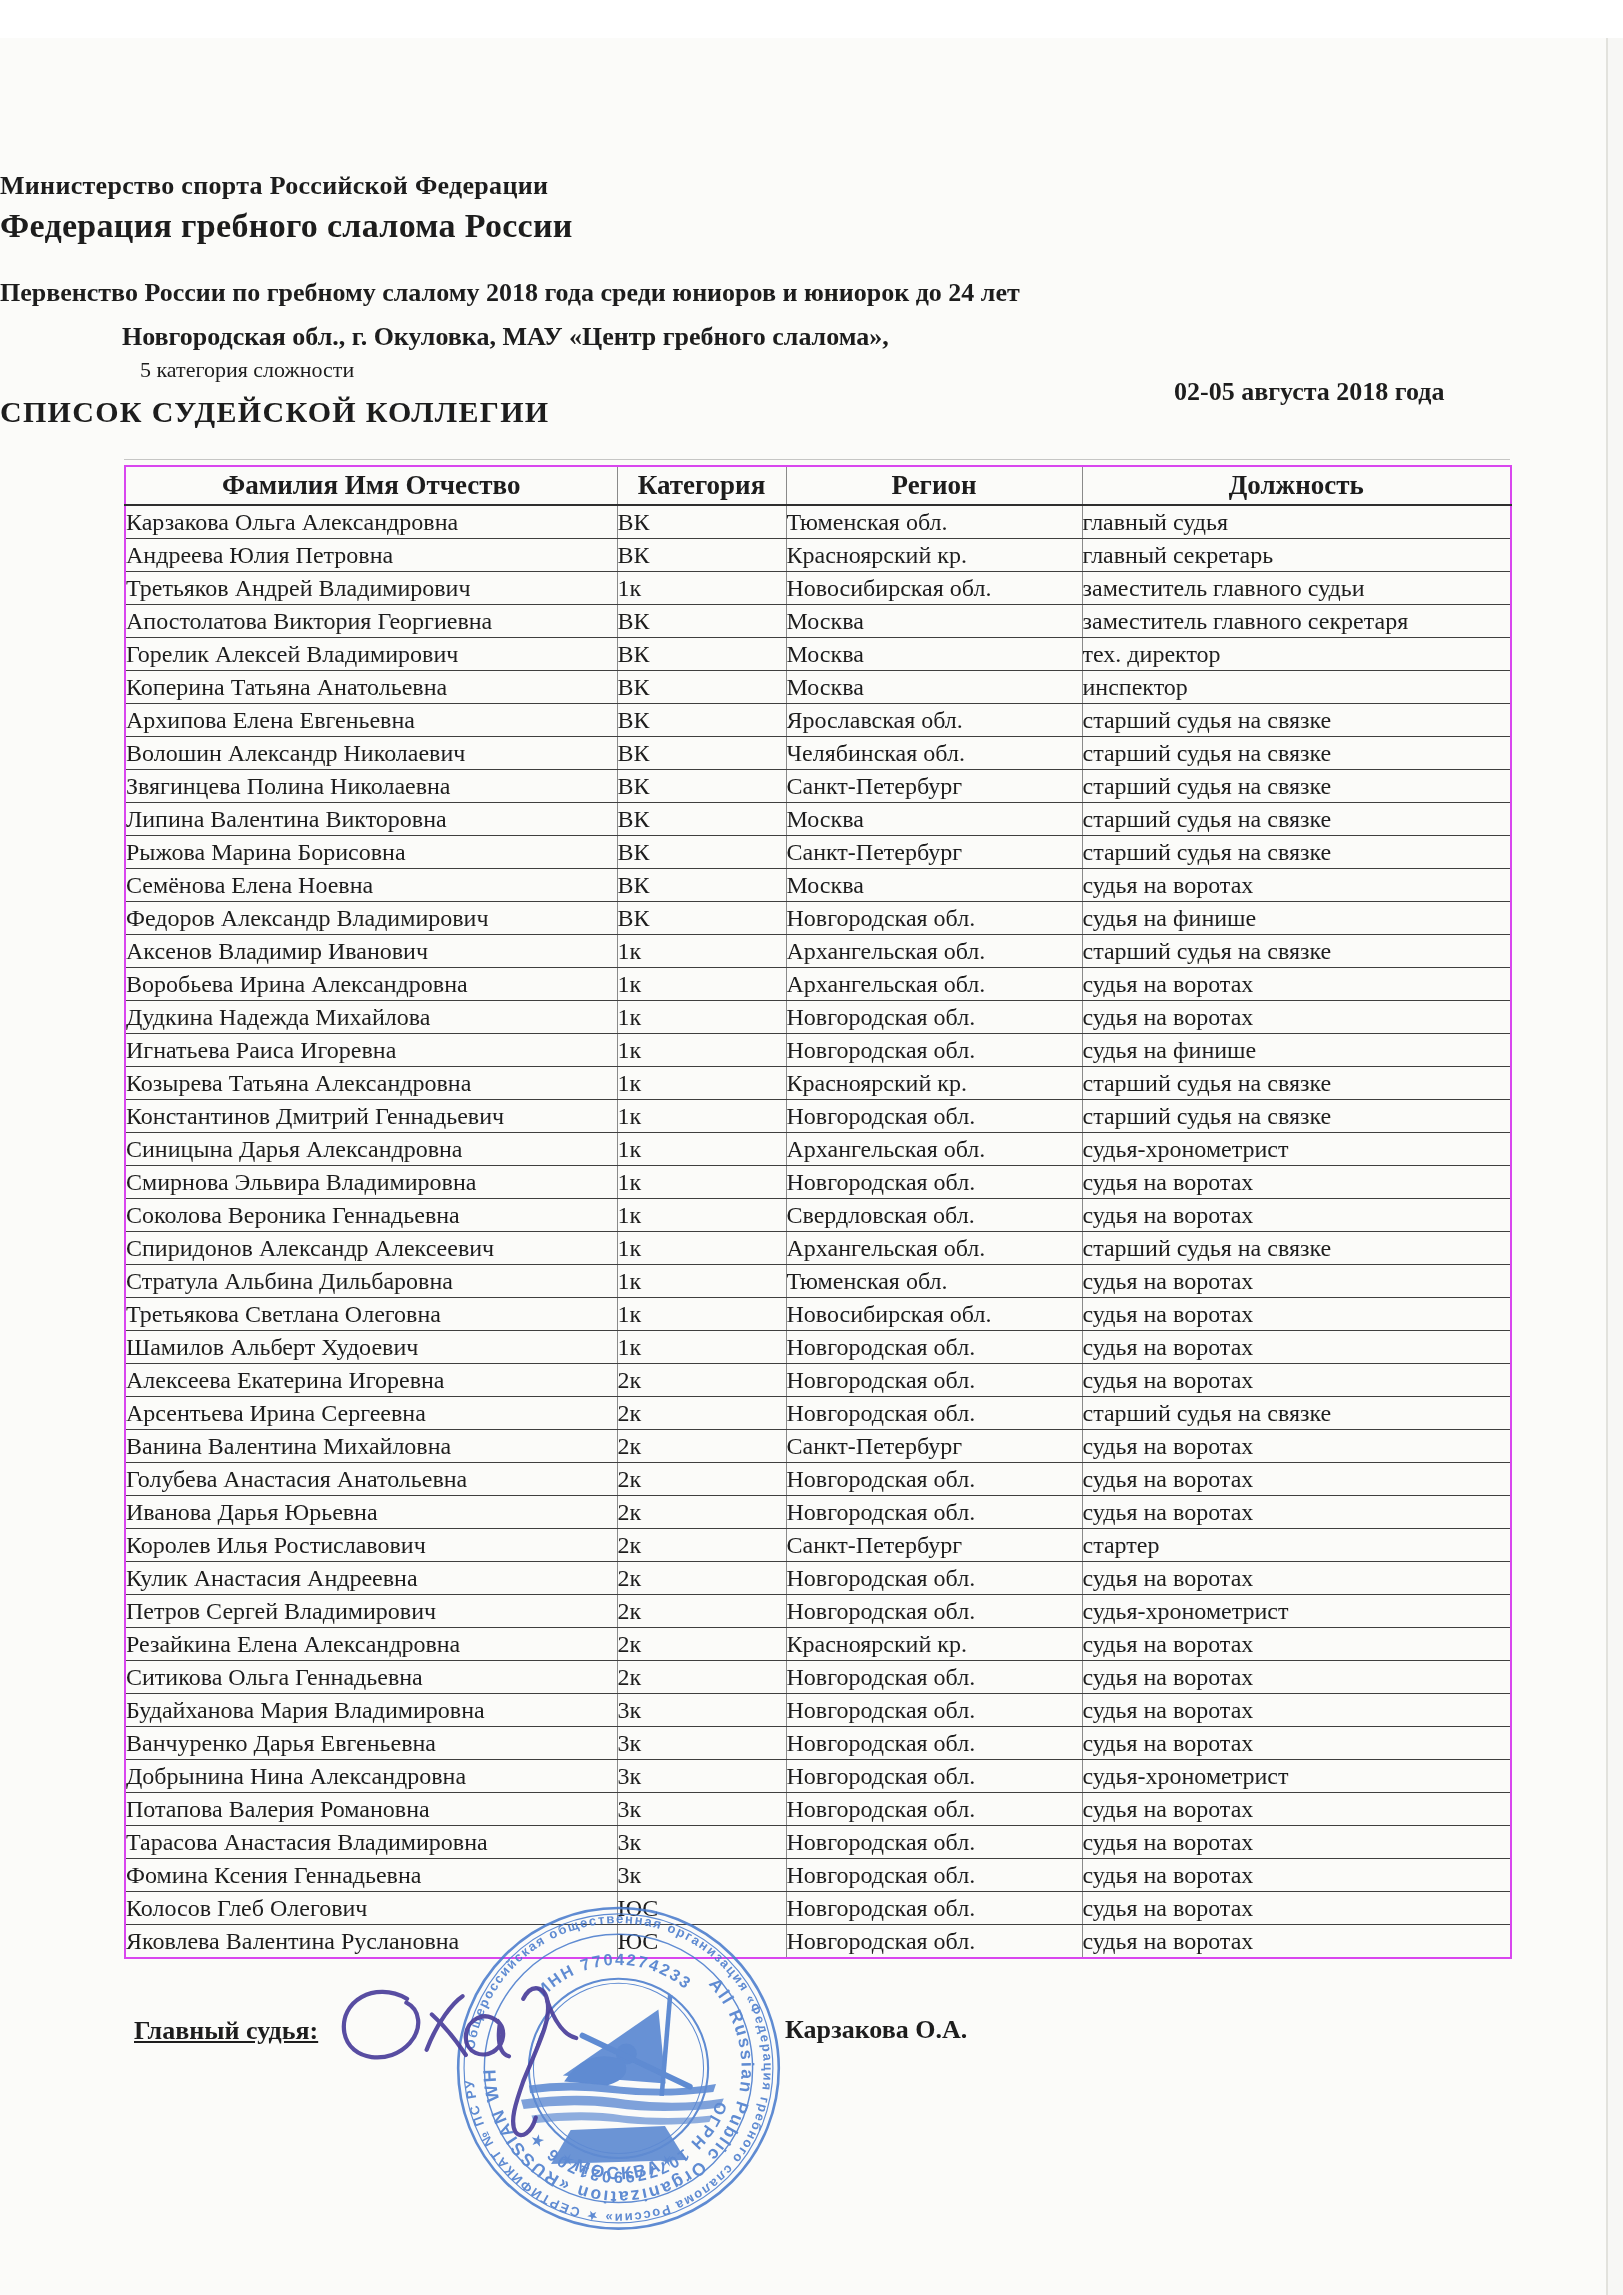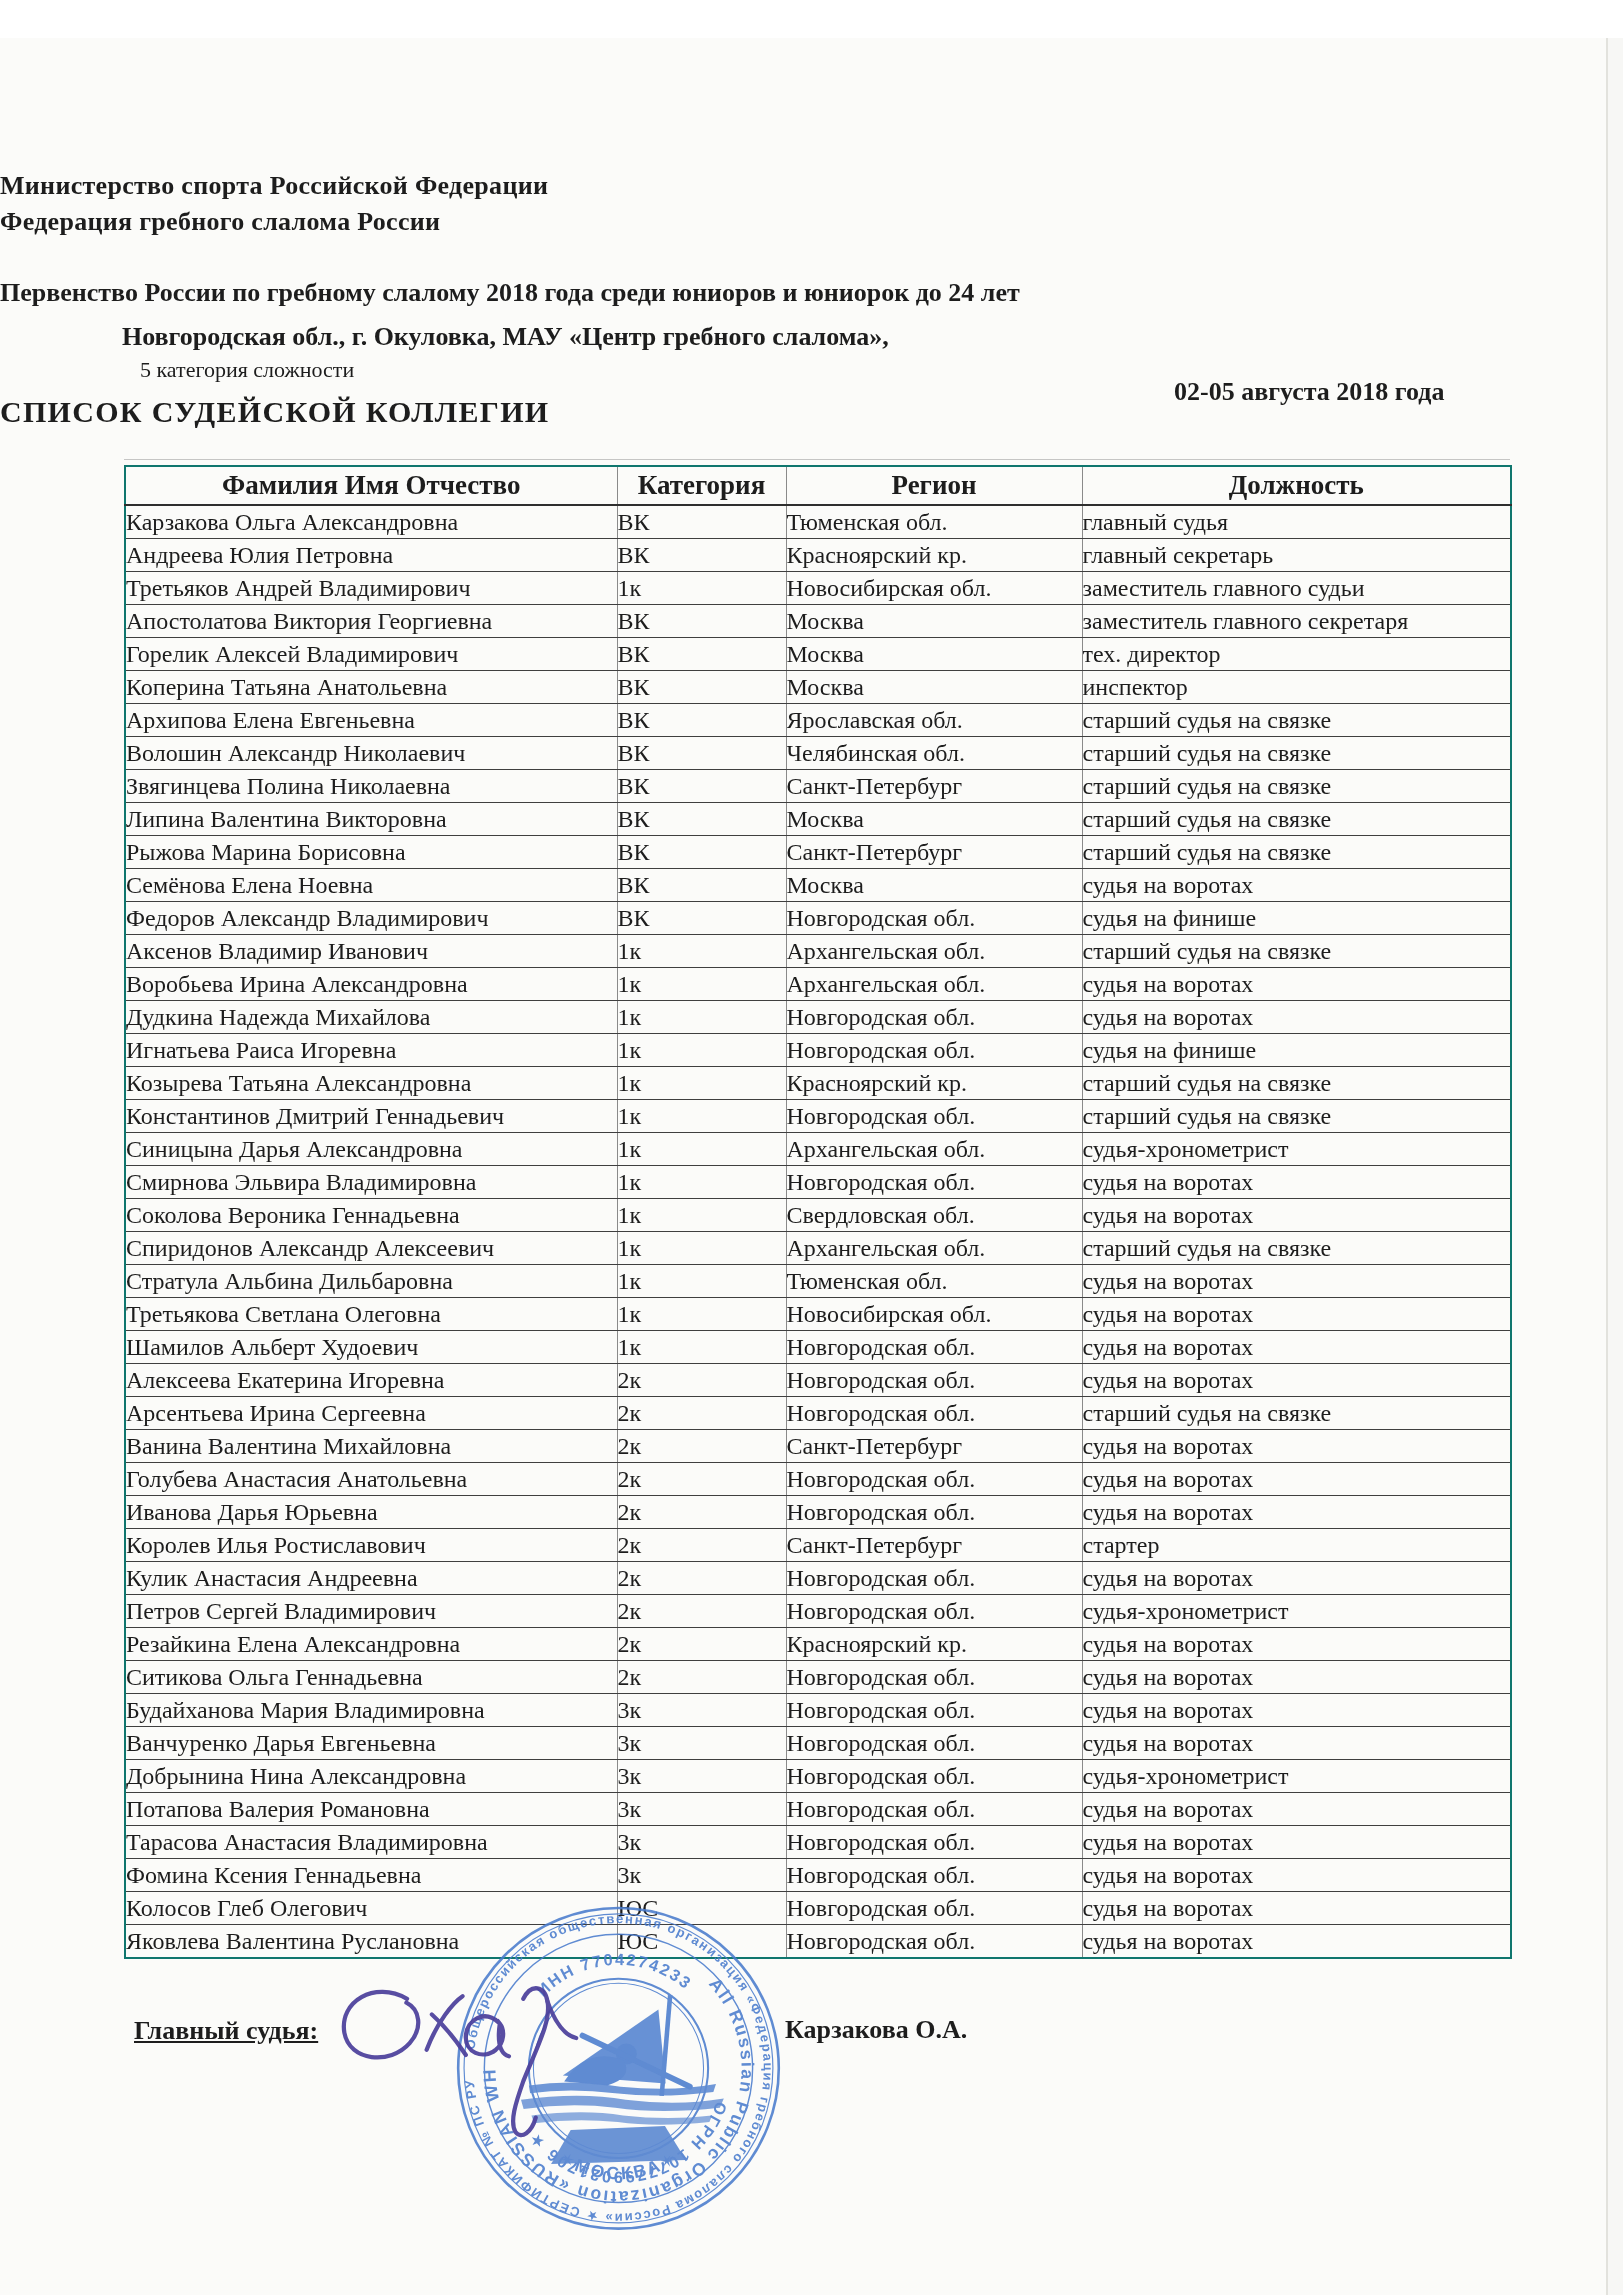--- a/index.html
+++ b/index.html
@@ -9,42 +9,42 @@
     font-family:"Liberation Serif","DejaVu Serif",serif;
     color:#1d1d1d;
     overflow:hidden;
   }
   .paper{position:absolute;left:0;top:38px;width:1607px;height:2258px;background:#fbfbf9;}
   .scan-edge{position:absolute;left:1606px;top:38px;width:2px;height:2258px;background:#e2e2dd;}
   .scan-right{position:absolute;left:1608px;top:38px;width:15px;height:2258px;background:#f7f7f5;}
 
   .center-line{position:absolute;left:0;width:1623px;text-align:left;white-space:nowrap;}
   .org1{top:171px;font-size:26px;font-weight:bold;letter-spacing:0.3px;}
-  .org2{top:207px;font-size:26px;font-weight:bold;letter-spacing:0.3px;}
+  .org2{top:207px;font-size:34px;font-weight:bold;letter-spacing:0.3px;}
   .event-title{top:278px;font-size:26px;font-weight:bold;}
   .venue{position:absolute;left:122px;top:322px;font-size:26px;font-weight:bold;white-space:nowrap;}
   .difficulty{position:absolute;left:140px;top:357px;font-size:22px;font-weight:normal;white-space:nowrap;}
   .dates{position:absolute;left:1174px;top:337px;font-size:26px;font-weight:bold;white-space:nowrap;margin-top:40px;}
   .list-title{top:395px;font-size:30px;font-weight:bold;letter-spacing:1.3px;}
 
   .pre-table-line{position:absolute;left:124px;top:459px;width:1386px;height:1.3px;background:#9a9a9a;opacity:.55;}
 
   table.judges{
     position:absolute;left:124px;top:465px;width:1386px;
     border-collapse:collapse;table-layout:fixed;
     font-size:24px;
   }
   table.judges th,table.judges td{
     border-top:1.3px solid #3f3f3f;border-bottom:1.3px solid #3f3f3f;
     border-left:1.3px solid #8a8a8a;border-right:1.3px solid #8a8a8a;
     padding:0;white-space:nowrap;overflow:hidden;
     height:32px;vertical-align:middle;
     font-weight:normal;
   }
-  table.judges{border:2px solid #0f766e;}
+  table.judges{border:2px solid #d946ef;}
   table.judges th{
     font-size:27px;font-weight:bold;text-align:center;height:37px;
     border-bottom:2px solid #2e2e2e;
   }
   col.w0{width:492px;}col.w1{width:169px;}col.w2{width:296px;}col.w3{width:429px;}
   td.c0{padding-left:6.5px;text-align:left;}
   td.c1{}
   td.c2{padding-left:9.2px;text-align:left;}
   td.c3{padding-left:10.5px;text-align:left;}
 

